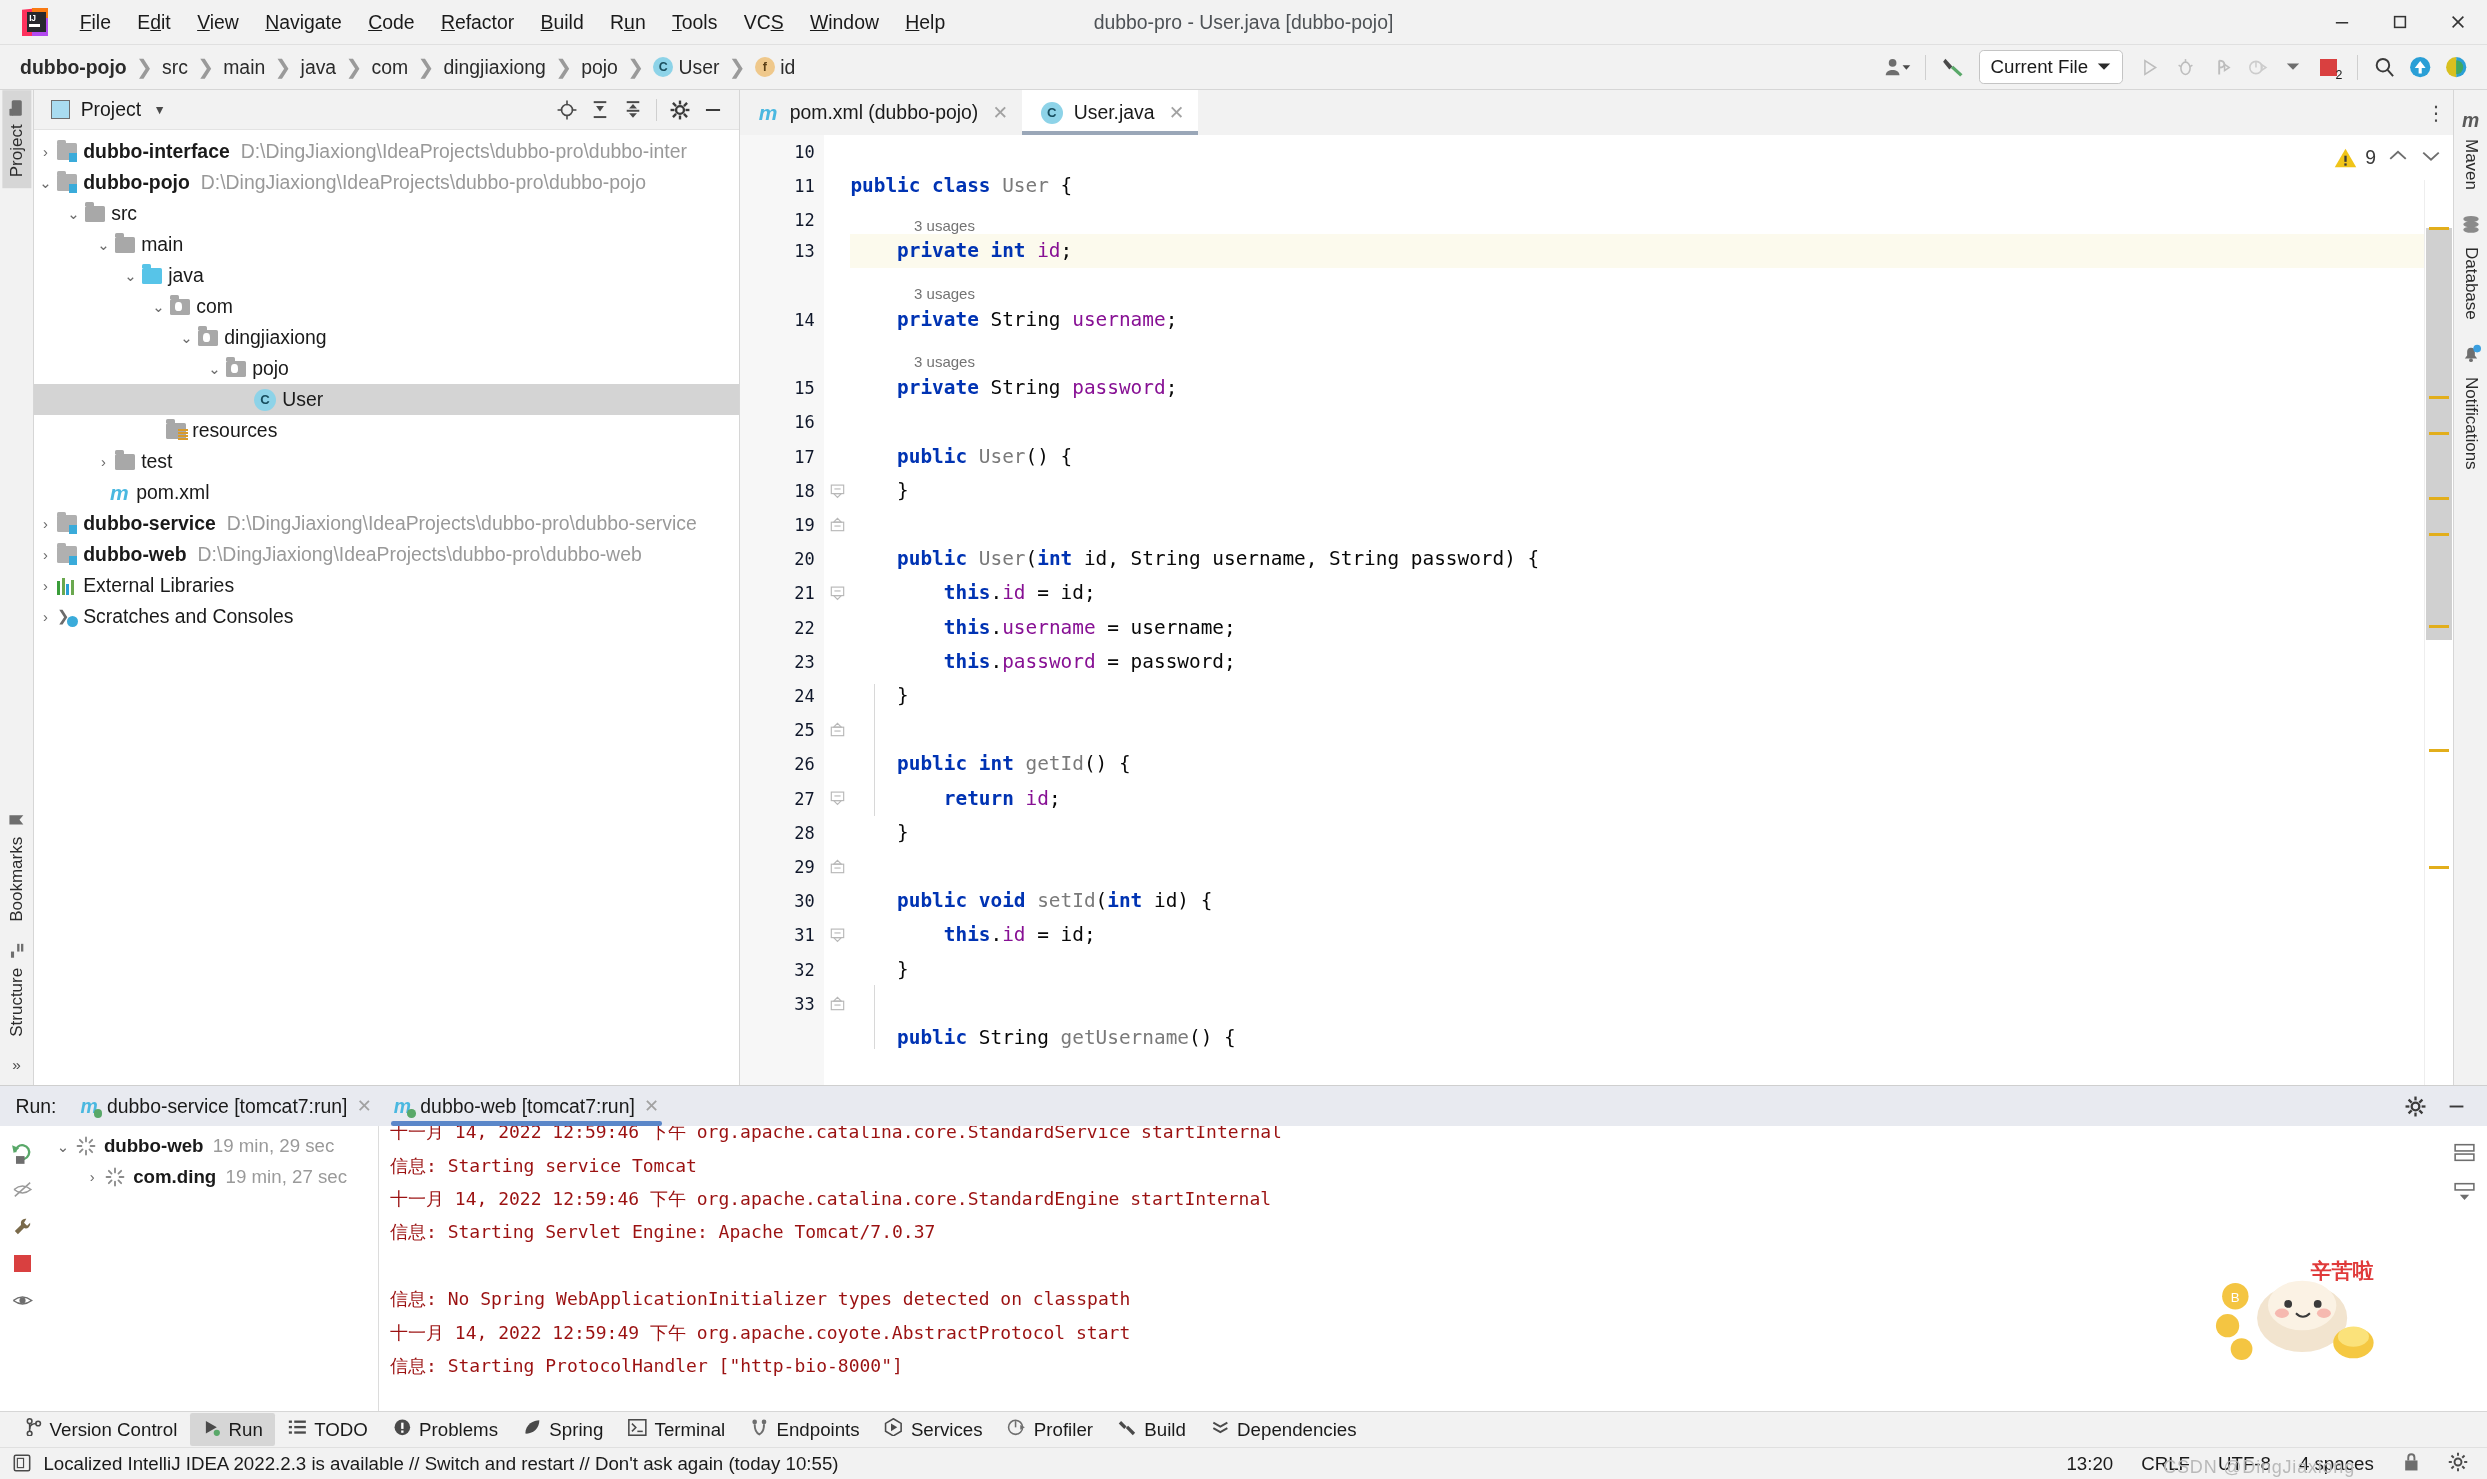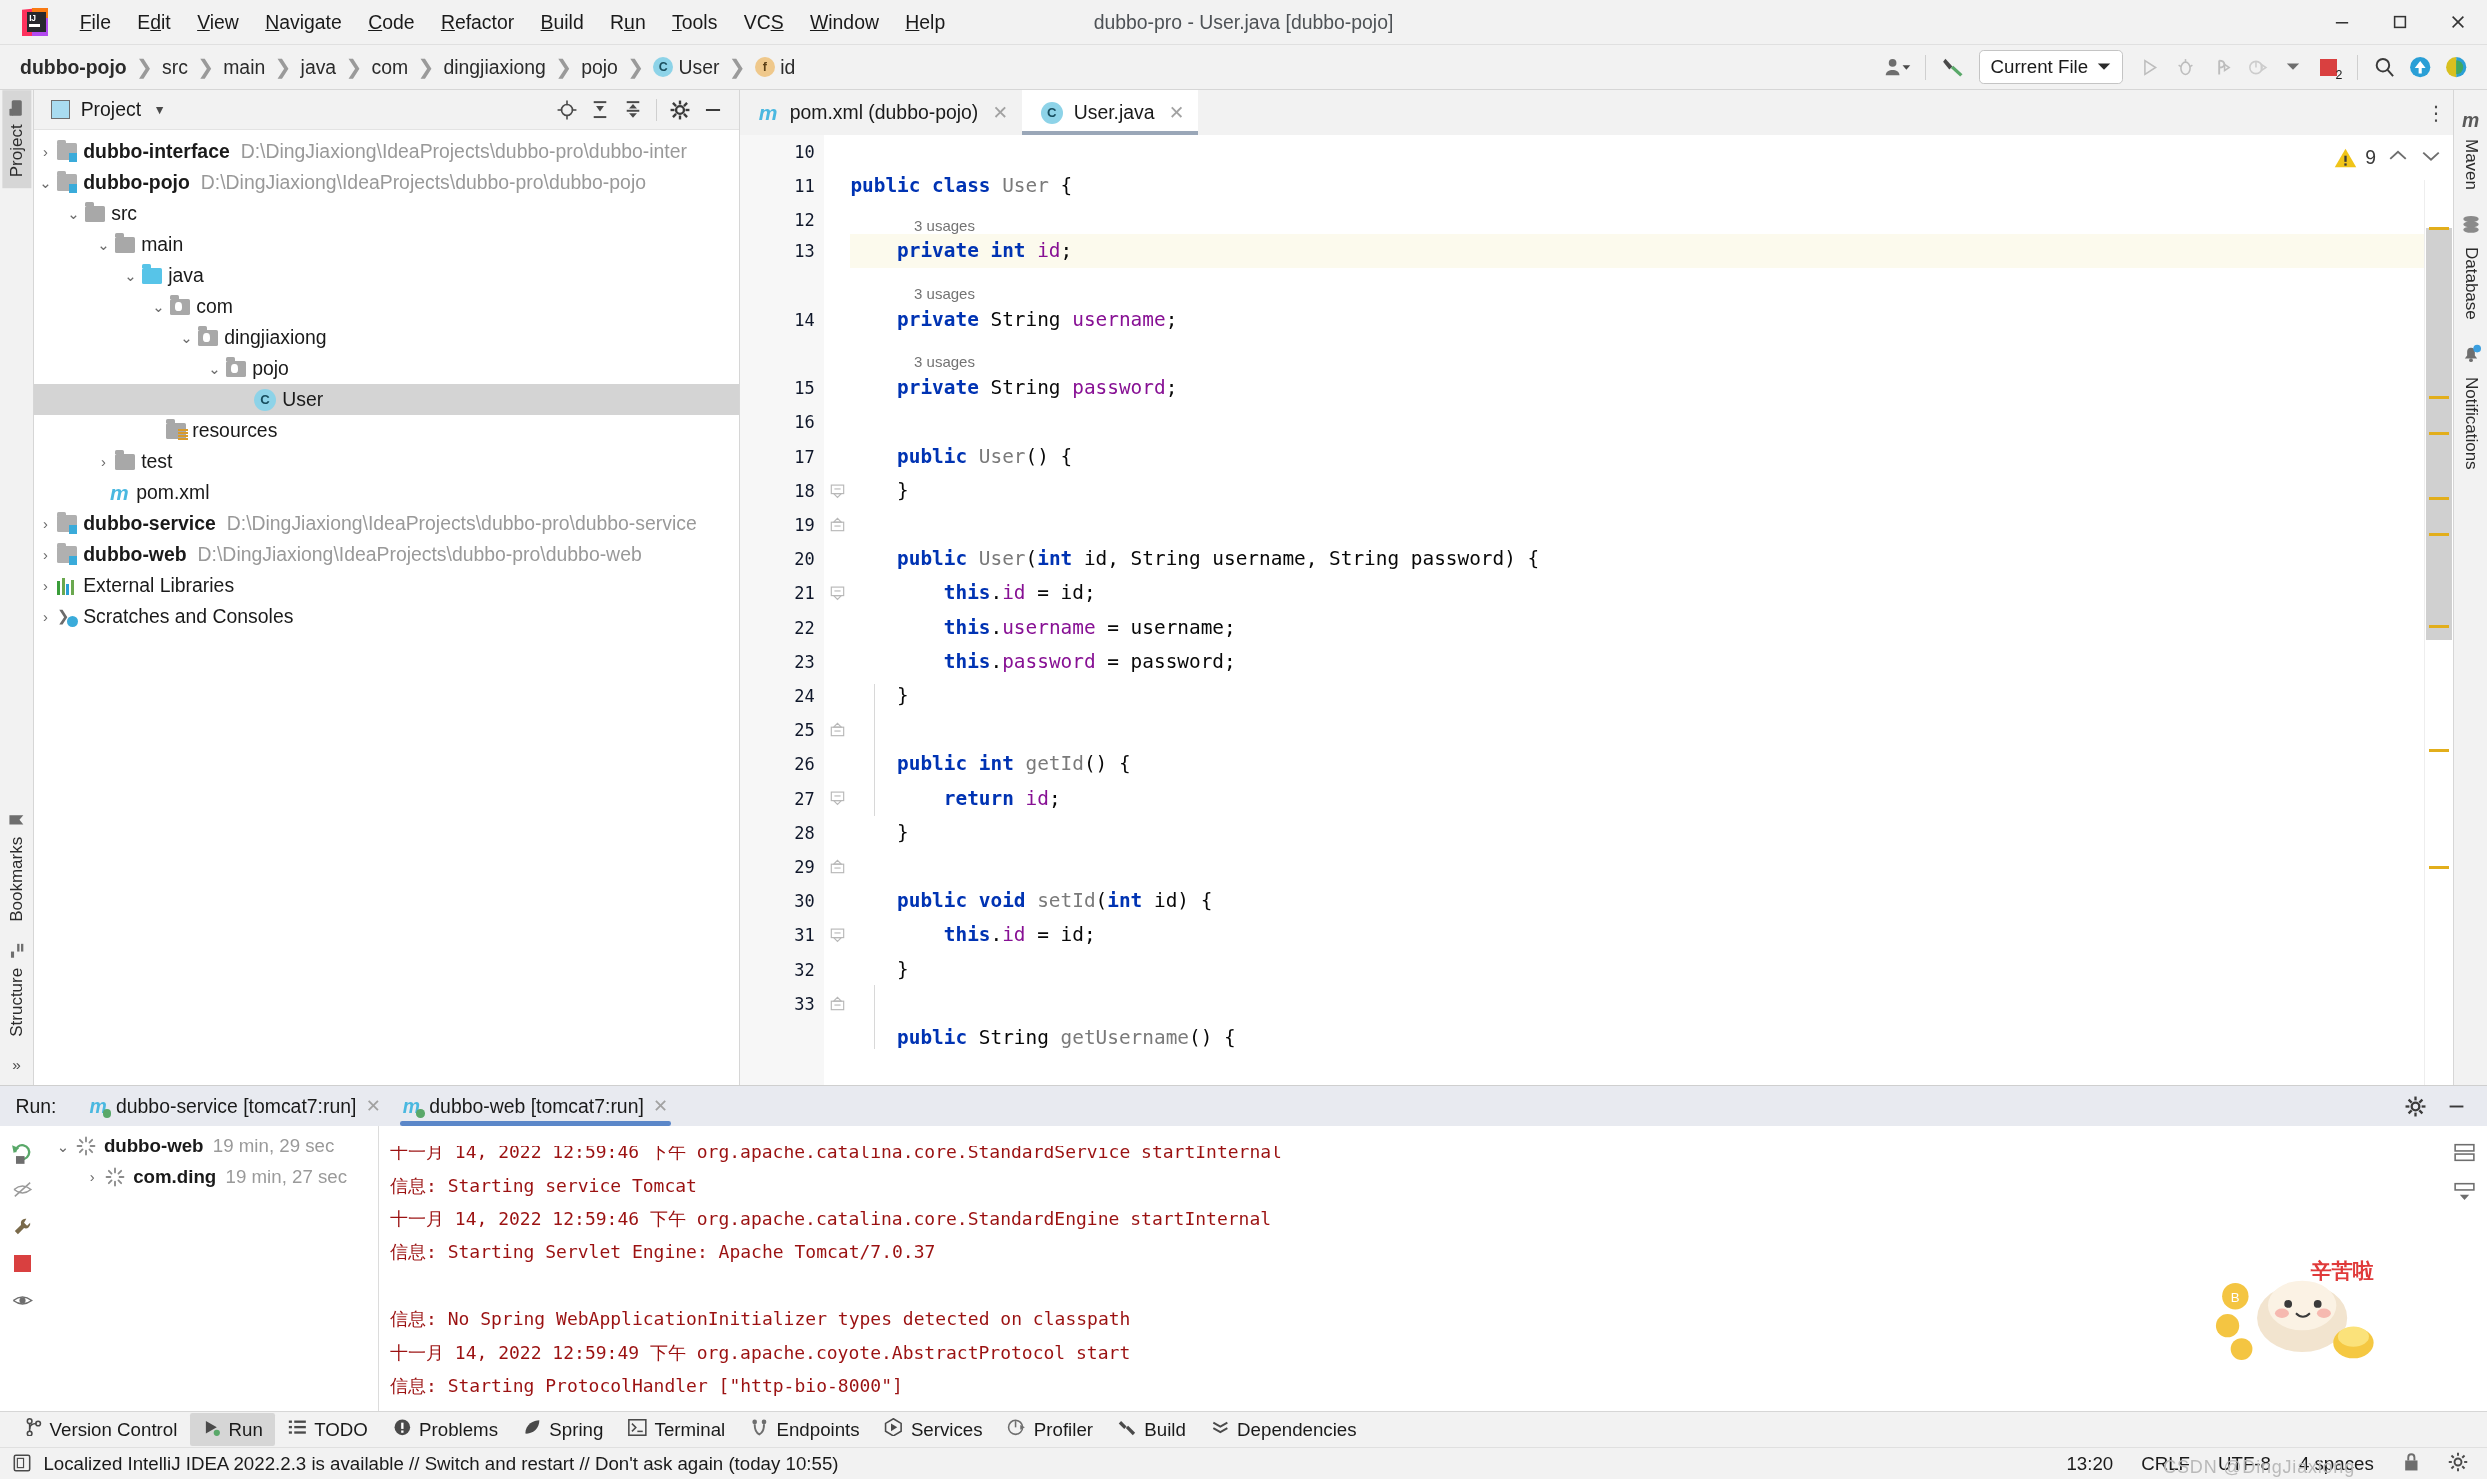--- a/index.html
+++ b/index.html
@@ -186,36 +186,36 @@
   .rightstrip {
     width: 34px; background:#f2f2f2; border-left:0.8px solid #d6d6d6;
     display:flex; flex-direction:column; align-items:center; padding-top: 6.2px;
   }
   .rvtab { writing-mode: vertical-rl; font-size:17px; color:#2b2b2b; padding: 12.4px 4.7px; white-space:nowrap;
            display:flex; align-items:center; gap:7.8px;}
 
   
   .runpanel { height: 326px; min-height:326px; display:flex; flex-direction:column; background:#fff; border-top:0.8px solid #cfcfcf;}
   .runtabs { height: 40px; min-height:40px; display:flex; align-items:center; background:#e8eaf0; padding-left:15.5px; }
-  .runlabel { font-size:19.4px; color:#1a1a1a; margin-right: 22px; text-align: right; }
+  .runlabel { font-size:19.4px; color:#1a1a1a; margin-right: 13px; text-align: right; }
   .rtab { display:flex; align-items:center; gap:9.3px; font-size:19.4px; color:#1a1a1a; padding: 0 11px; height:40px; position:relative;}
   .rtab.active::after{content:"";position:absolute;left:7.8px;right:7.8px;bottom:0;height:4.7px;background:#5b87c9;border-radius:2.3px;}
   .rtab .x{color:#a2a2a2;font-size:18px;}
   .mvn-sm{ color:#4ab8e0;font-size:19.4px;font-style:italic;font-weight:bold;position:relative;}
   .mvn-sm .g{position:absolute;right:-4.7px;bottom:0;width:8.5px;height:8.5px;border-radius:50%;background:#59a869;}
   .runbody { flex:1; display:flex; min-height:0; }
   .runactions { width:45px; background:#fff; display:flex; flex-direction:column; align-items:center; gap:3.1px; padding-top:9.3px; flex:none;}
   .ract { width:34px;height:34px;display:flex;align-items:center;justify-content:center; }
   .runtree { width: 334px; background:#fff; border-right:0.8px solid #dcdcdc; flex:none; padding-top: 4.7px; font-size:18.7px; overflow:hidden;}
   .rrow { display:flex; align-items:center; height:31px; white-space:nowrap; padding-left:4.7px; }
   .rname { font-weight:bold; color:#1a1a1a; }
   .rtime { color:#9a9a9a; margin-left: 9.3px; }
   .spinner { width:20px;height:20px;flex:none; }
   .console { flex:1; background:#fff; position:relative; overflow:hidden;
-             font-family:"DejaVu Sans Mono", monospace; font-size:18px; color:#9b1111; padding-left: 11px; margin-top: 20px;}
+             font-family:"DejaVu Sans Mono", monospace; font-size:18px; color:#9b1111; padding-left: 11px;}
   .cline { position:absolute; left:11px; white-space:pre; line-height:33px; height:33px;}
   .runright { width:45px; background:#fff; display:flex; flex-direction:column; align-items:center; gap:7.8px; padding-top:11px; flex:none;}
   .rr { width:31px;height:31px;display:flex;align-items:center;justify-content:center; }
 
   
   .sticker { position:absolute; right: 62px; bottom: 48px; width: 179px; height:101px; pointer-events:none;}
   .sticker .txt { position:absolute; right: 6.2px; top: -4.7px; color:#e03a3a; font-size:21px; font-weight:bold;}
 
   
   .twbar { height: 36px; min-height:36px; display:flex; align-items:center; background:#f2f2f2; border-top:0.8px solid #d6d6d6; padding-left: 12.4px;}

